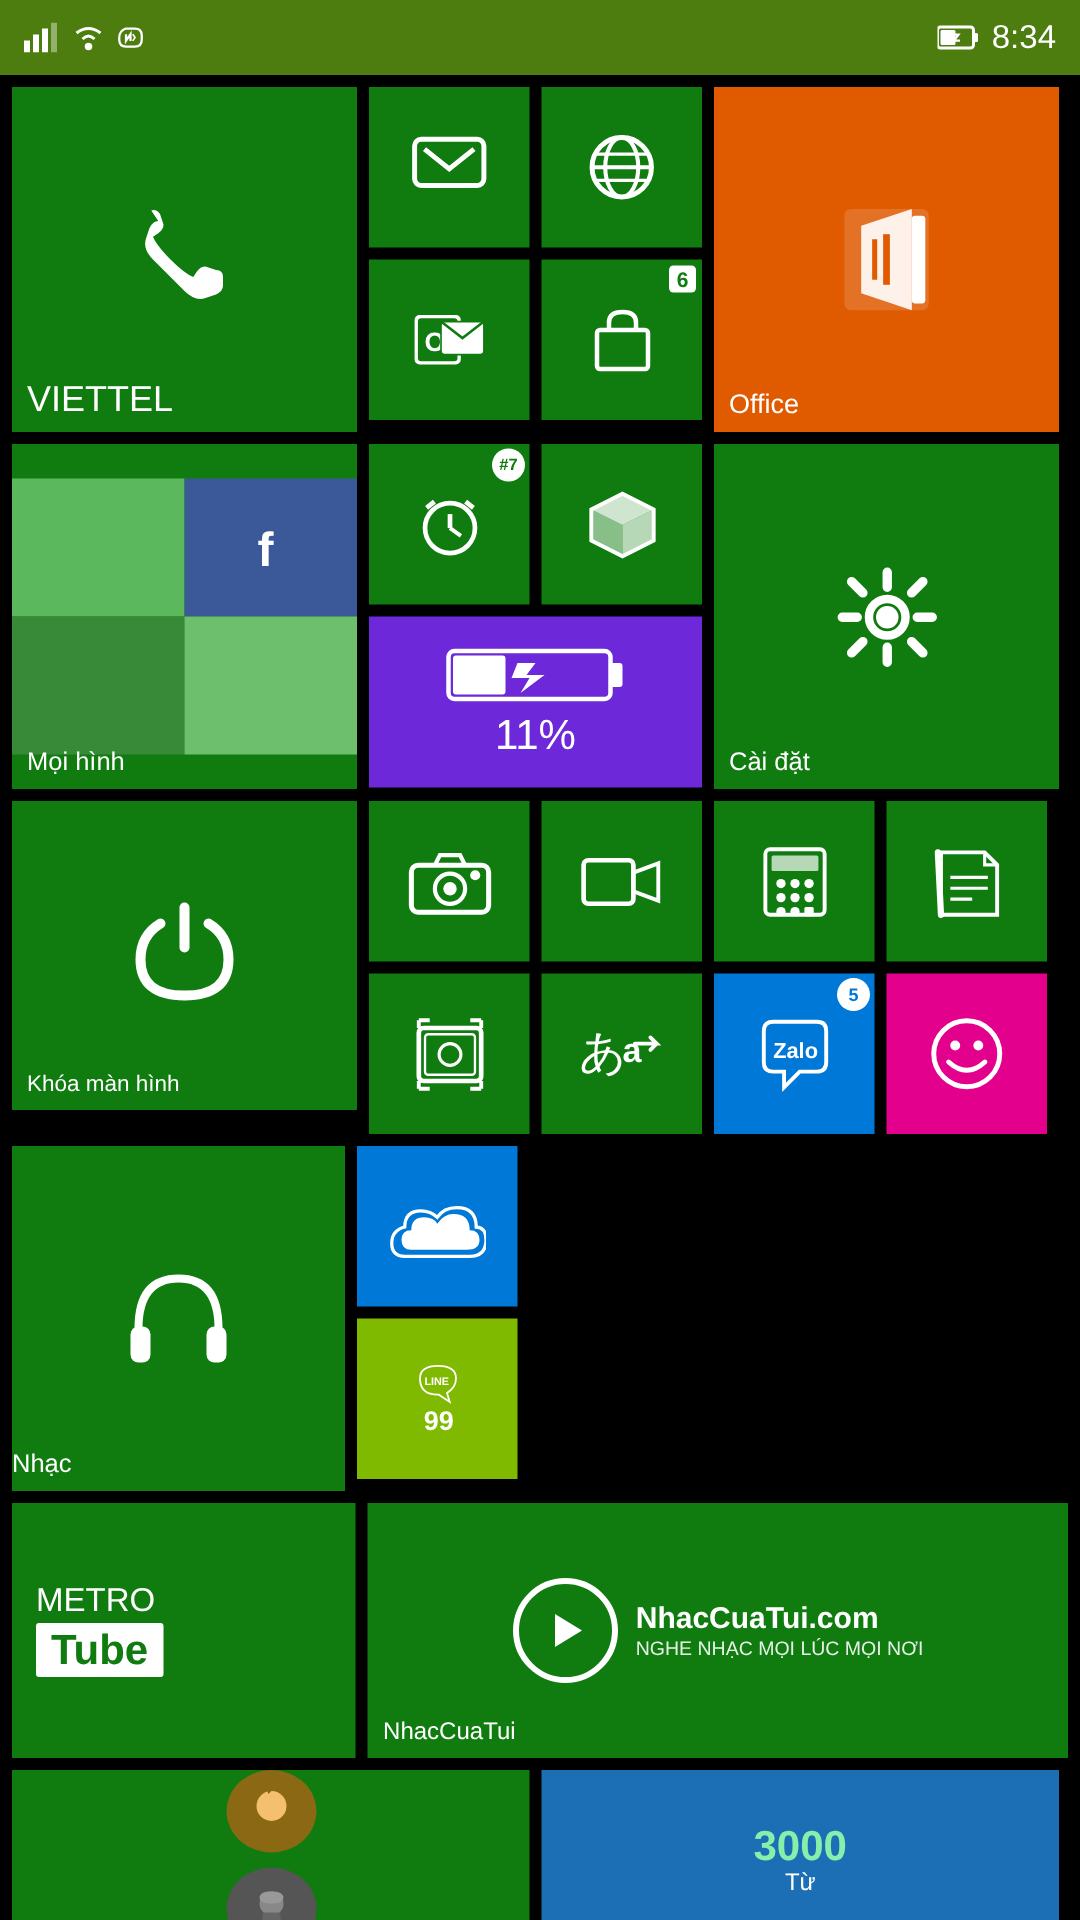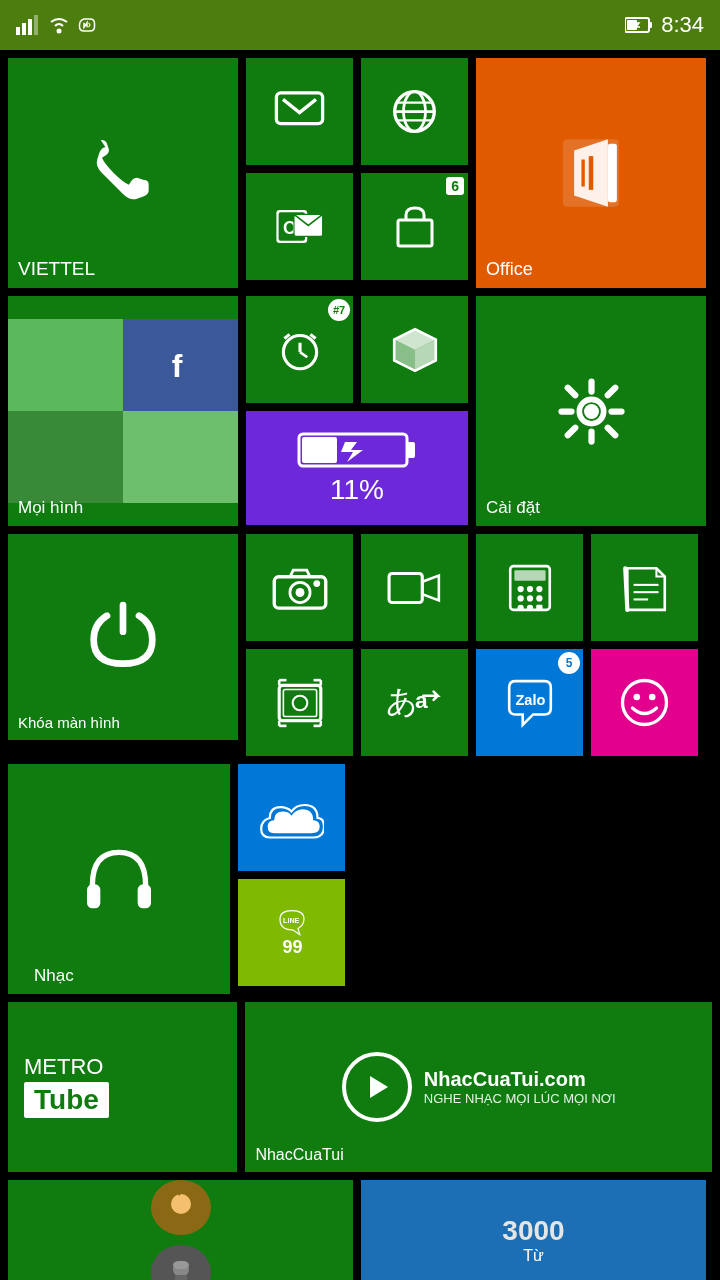--- a/index.html
+++ b/index.html
@@ -96,21 +96,21 @@
 </div>
 
 <div class="tiles-wrapper">
 
   <div style="display:flex; gap:8px; margin-bottom:0;">
 
     <div class="tile t-md" style="background:#107c10; height:230px; display:flex; flex-direction:column; align-items:center; justify-content:center; position:relative; color:#fff;">
       <svg viewBox="0 0 60 60" width="70" height="70" fill="white">
         <path d="M15 8 Q12 8 10 12 L8 18 Q6 24 12 30 L30 48 Q36 54 42 52 L48 50 Q52 48 52 45 L52 40 Q52 36 48 36 L42 34 Q39 34 37 37 L35 40 Q30 38 22 30 Q14 22 12 17 L15 15 Q18 13 18 10 L16 4 Q14 1 11 2 Z"></path>
       </svg>
-      <div class="tile-label" style="font-size:19px; font-weight:500;">VIETTEL</div>
+      <div class="tile-label" style="font-size:24px; font-weight:500;">VIETTEL</div>
     </div>
 
     <div style="display:flex; flex-direction:column; gap:8px;">
       <div style="display:flex; gap:8px;">
 
         <div class="tile t-sm" style="background:#107c10; display:flex; align-items:center; justify-content:center; position:relative;">
           <svg viewBox="0 0 50 50" width="55" height="55" fill="white">
             <rect x="4" y="8" width="42" height="28" rx="4" stroke="white" stroke-width="3" fill="none"></rect>
             <path d="M10 14 L25 26 L40 14" stroke="white" stroke-width="3" fill="none"></path>
           </svg>
@@ -340,21 +340,21 @@
 
   <div style="display:flex; gap:8px; margin-top:8px;">
 
 
     <div class="tile" style="background:#107c10; width:222px; height:230px; display:flex; flex-direction:column; align-items:center; justify-content:center; position:relative;">
       <svg viewBox="0 0 60 60" width="80" height="80" fill="white">
         <path d="M10 35 Q10 10 30 10 Q50 10 50 35" stroke="white" stroke-width="4" fill="none"></path>
         <rect x="6" y="34" width="10" height="18" rx="4" fill="white"></rect>
         <rect x="44" y="34" width="10" height="18" rx="4" fill="white"></rect>
       </svg>
-      <div style="position:absolute;bottom:8px;left:26px;color:#fff;font-size:17px;">Nhạc</div>
+      <div style="position:absolute;bottom:8px;left:0;color:#fff;font-size:17px;">Nhạc</div>
     </div>
 
     <div style="display:flex; flex-direction:column; gap:8px;">
 
       <div class="tile t-sm" style="background:#0078d7; display:flex; align-items:center; justify-content:center;">
         <svg viewBox="0 0 60 40" width="65" height="50" fill="white">
           <path d="M10 38 Q2 38 2 30 Q2 22 10 20 Q10 10 20 10 Q26 10 30 14 Q34 8 42 8 Q54 8 54 20 Q60 20 60 28 Q60 38 50 38 Z" stroke="white" stroke-width="2" fill="none"></path>
           <path d="M14 34 Q8 34 8 28 Q8 22 14 22 Q14 14 22 14 Q28 14 30 18 Q34 12 40 12 Q50 12 50 22 Q56 22 56 28 Q56 34 48 34 Z" fill="white"></path>
         </svg>
       </div>
@@ -407,18 +407,18 @@
       <div style="background:#555; border-radius:50%; width:60px; height:60px; display:flex; align-items:center; justify-content:center;">
         <svg viewBox="0 0 40 40" width="40" height="40" fill="white">
           <circle cx="20" cy="16" r="8" fill="#888"></circle>
           <rect x="14" y="22" width="12" height="14" rx="2" fill="#666"></rect>
           <rect x="12" y="8" width="16" height="8" rx="6" fill="#999"></rect>
         </svg>
       </div>
     </div>
 
     <div class="tile" style="background:#1c6fb5; width:345px; height:120px; display:flex; flex-direction:column; align-items:center; justify-content:center;">
-      <div style="color:#e5e5e5; font-size:28px; font-weight:bold;">3000</div>
+      <div style="color:#86efac; font-size:28px; font-weight:bold;">3000</div>
       <div style="color:#fff; font-size:16px;">Từ</div>
     </div>
   </div>
 
 </div>
 
 </body></html>

